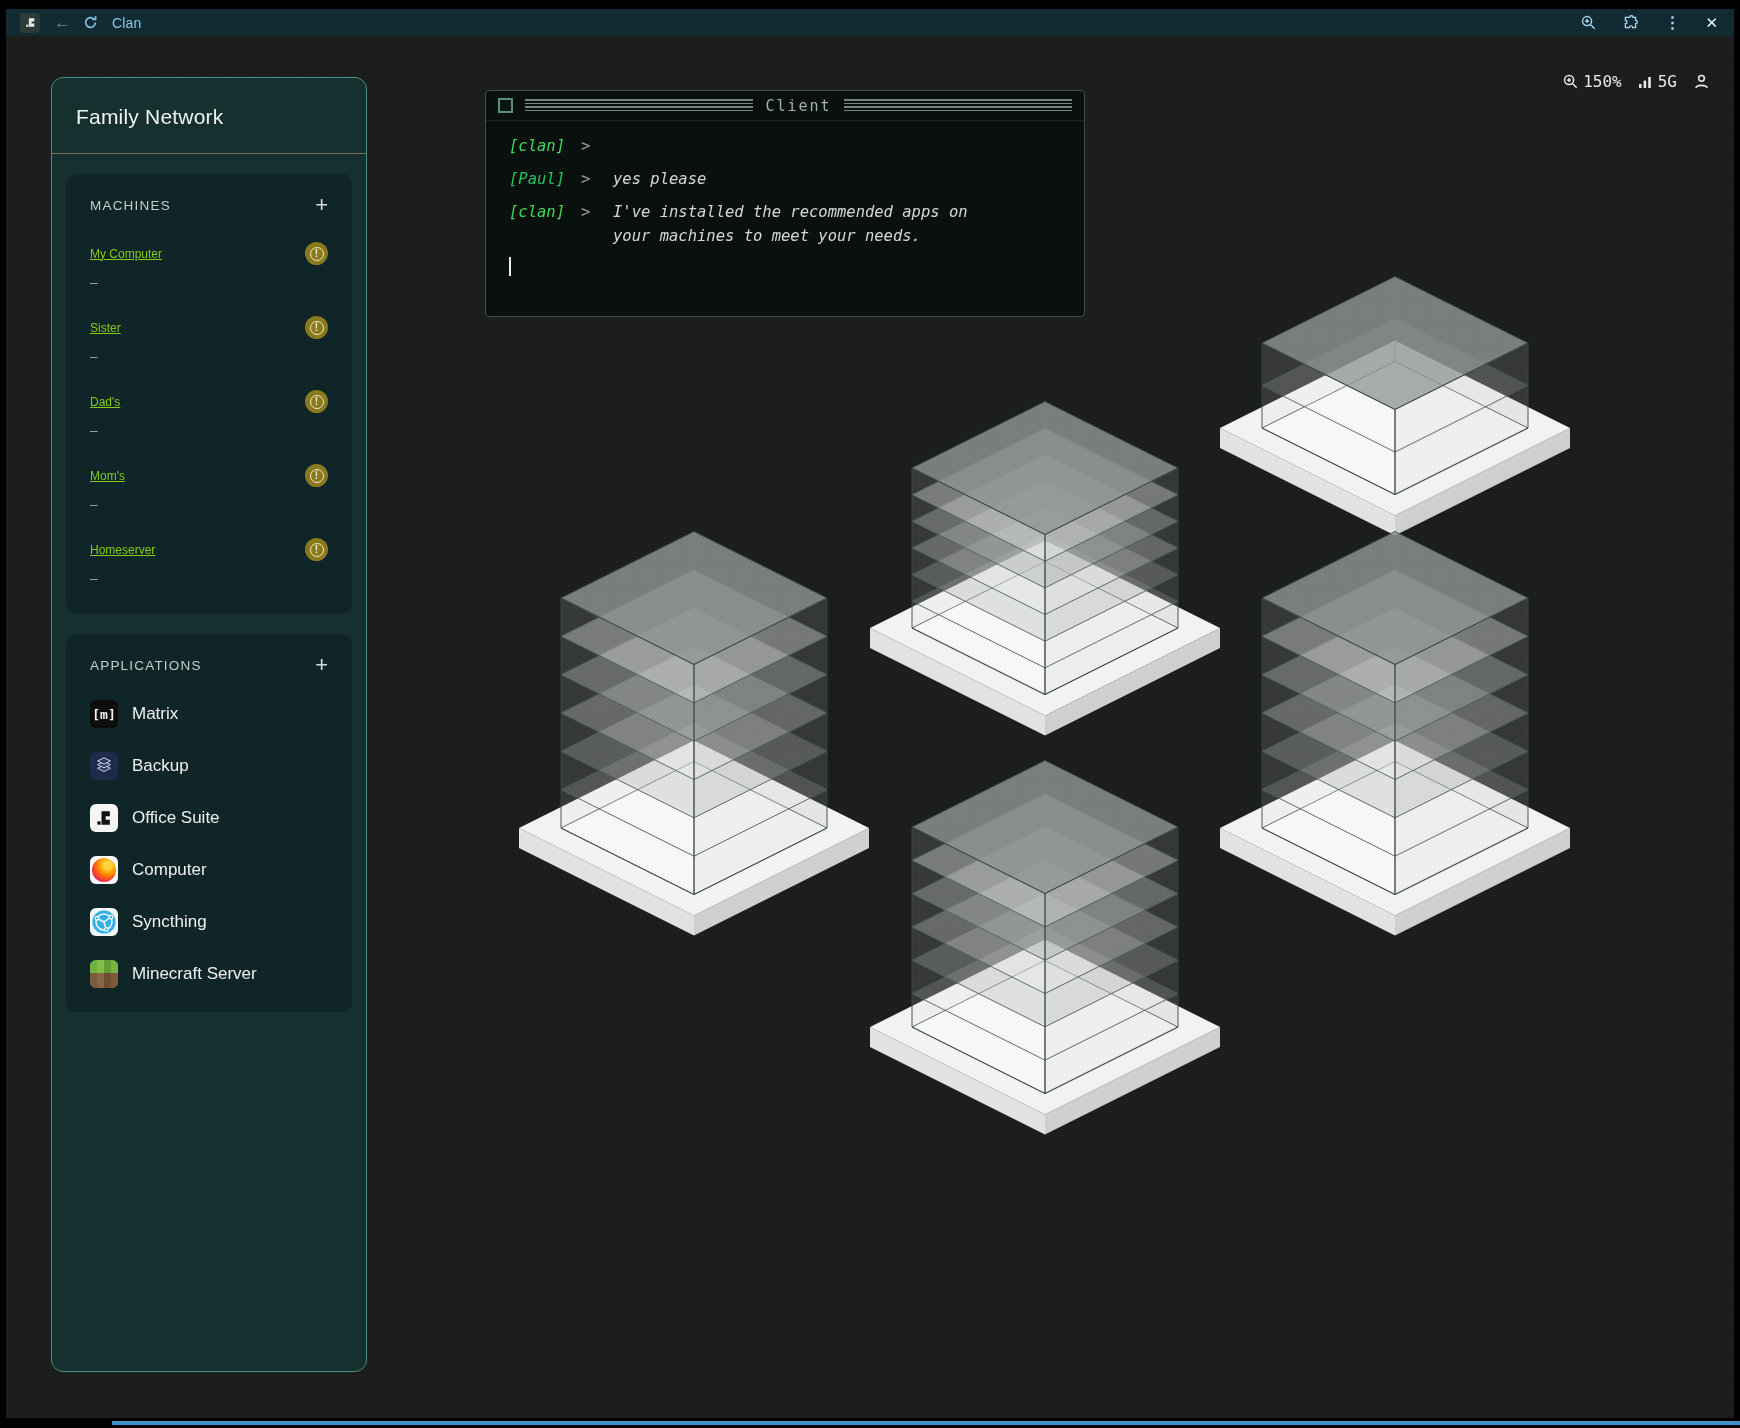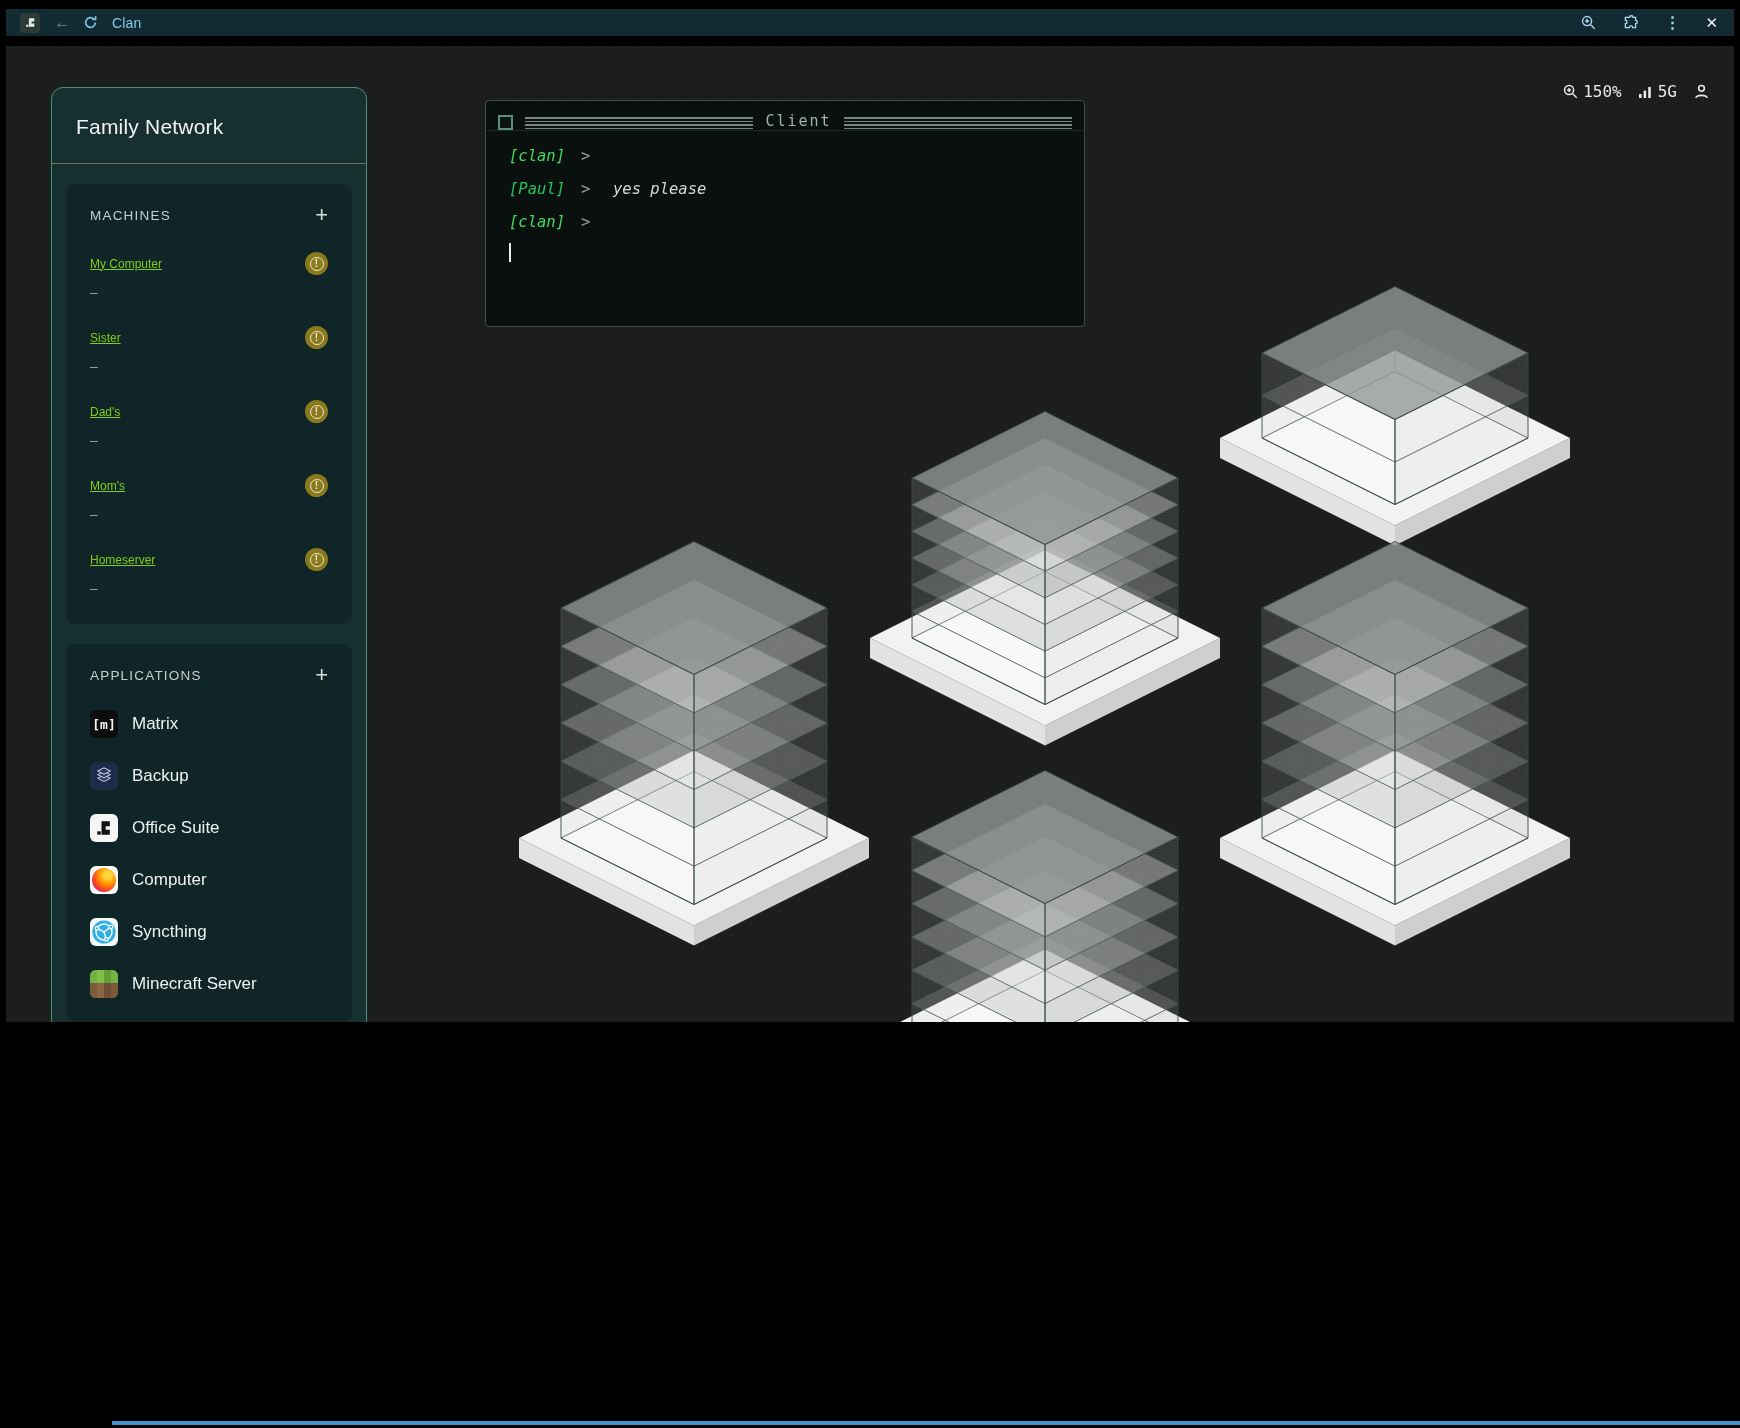--- a/index.html
+++ b/index.html
@@ -16,38 +16,38 @@
   .tb-btn { display:flex; align-items:center; justify-content:center; cursor:default; }
   .tb-back { color:#76878a; font-size:17px; margin-right:12px; }
   .tb-refresh { margin-right:14px; }
   .tb-title { color:#87c9e9; font-size:14px; letter-spacing:.2px; }
   .tb-spacer { flex:1; }
   .tb-right { display:flex; align-items:center; gap:25px; }
   .tb-kebab { color:#a9d7ef; font-size:16px; font-weight:700; }
   .tb-close { color:#f2f5f4; font-size:15px; }
 
   
-  .content { position:relative; width:1728px; height:976px; background:#1a1c1b; overflow:hidden;margin-top:10px; }
+  .content { position:relative; width:1728px; height:1382px; background:#1a1c1b; overflow:hidden; }
   .content::before { content:""; position:absolute; inset:0; z-index:0; pointer-events:none;
     background-image:radial-gradient(rgba(255,255,255,.018) 1px, transparent 1.2px);
     background-size:3px 3px; }
 
   .scene-svg { position:absolute; inset:0; z-index:1; }
 
   
   .statusbar { position:absolute; top:36px; right:24px; z-index:3; display:flex;
                align-items:center; gap:16px; color:#e7e9e7;
                font-family:"DejaVu Sans Mono", monospace; font-size:16px; }
   .st-item { display:flex; align-items:center; gap:4px; }
 
   
   .terminal { position:absolute; left:479px; top:54px; width:600px; height:227px; z-index:4;
               background:#0a100e; border:1px solid #434f4a; border-radius:4px;
               font-family:"DejaVu Sans Mono", monospace; }
-  .t-titlebar { height:30px; display:flex; align-items:flex-end; padding:0 12px; gap:12px;
+  .t-titlebar { height:30px; display:flex; align-items:center; padding:0 12px; gap:12px;
                 border-bottom:1px solid #1d2724; }
   .t-check { width:15px; height:15px; border:2px solid #578f83; background:#0d1513; }
   .t-stripes { flex:1; height:13px;
                background:repeating-linear-gradient(to bottom,#76857f 0 1.5px, transparent 1.5px 3.5px); }
   .t-title { color:#9cb4aa; font-size:15px; letter-spacing:2px; }
   .t-body { padding:13px 10px 0 23px; }
   .t-row { display:flex; margin-bottom:9px; font-size:15.5px; line-height:24px;font-style:italic; }
   .t-tag { width:58px; flex:none; }
   .t-gt { width:46px; flex:none; color:#93a09b; padding-left:14px; }
   .t-text { color:#d6d8d5; }
@@ -270,20 +270,24 @@
           <div class="t-row">
             <span class="t-tag" style="color: #22c55e;">[Paul]</span>
             <span class="t-gt">&gt;</span>
             <div class="t-text">
               <div>yes please</div>
             </div>
           </div>
           <div class="t-row">
             <span class="t-tag" style="color: rgb(67, 217, 91);">[clan]</span>
             <span class="t-gt">&gt;</span>
+            <div class="t-text">
+              <div>I've installed the recommended apps on</div>
+              <div>your machines to meet your needs.</div>
+            </div>
           </div>
         </div>
       <div class="t-cursor" style="margin-left:23px;"></div>
     </div>
 
     <div class="sidebar">
       <div class="sb-header">
         <div class="sb-title">Family Network</div>
       </div>
       <div class="divider"></div>

